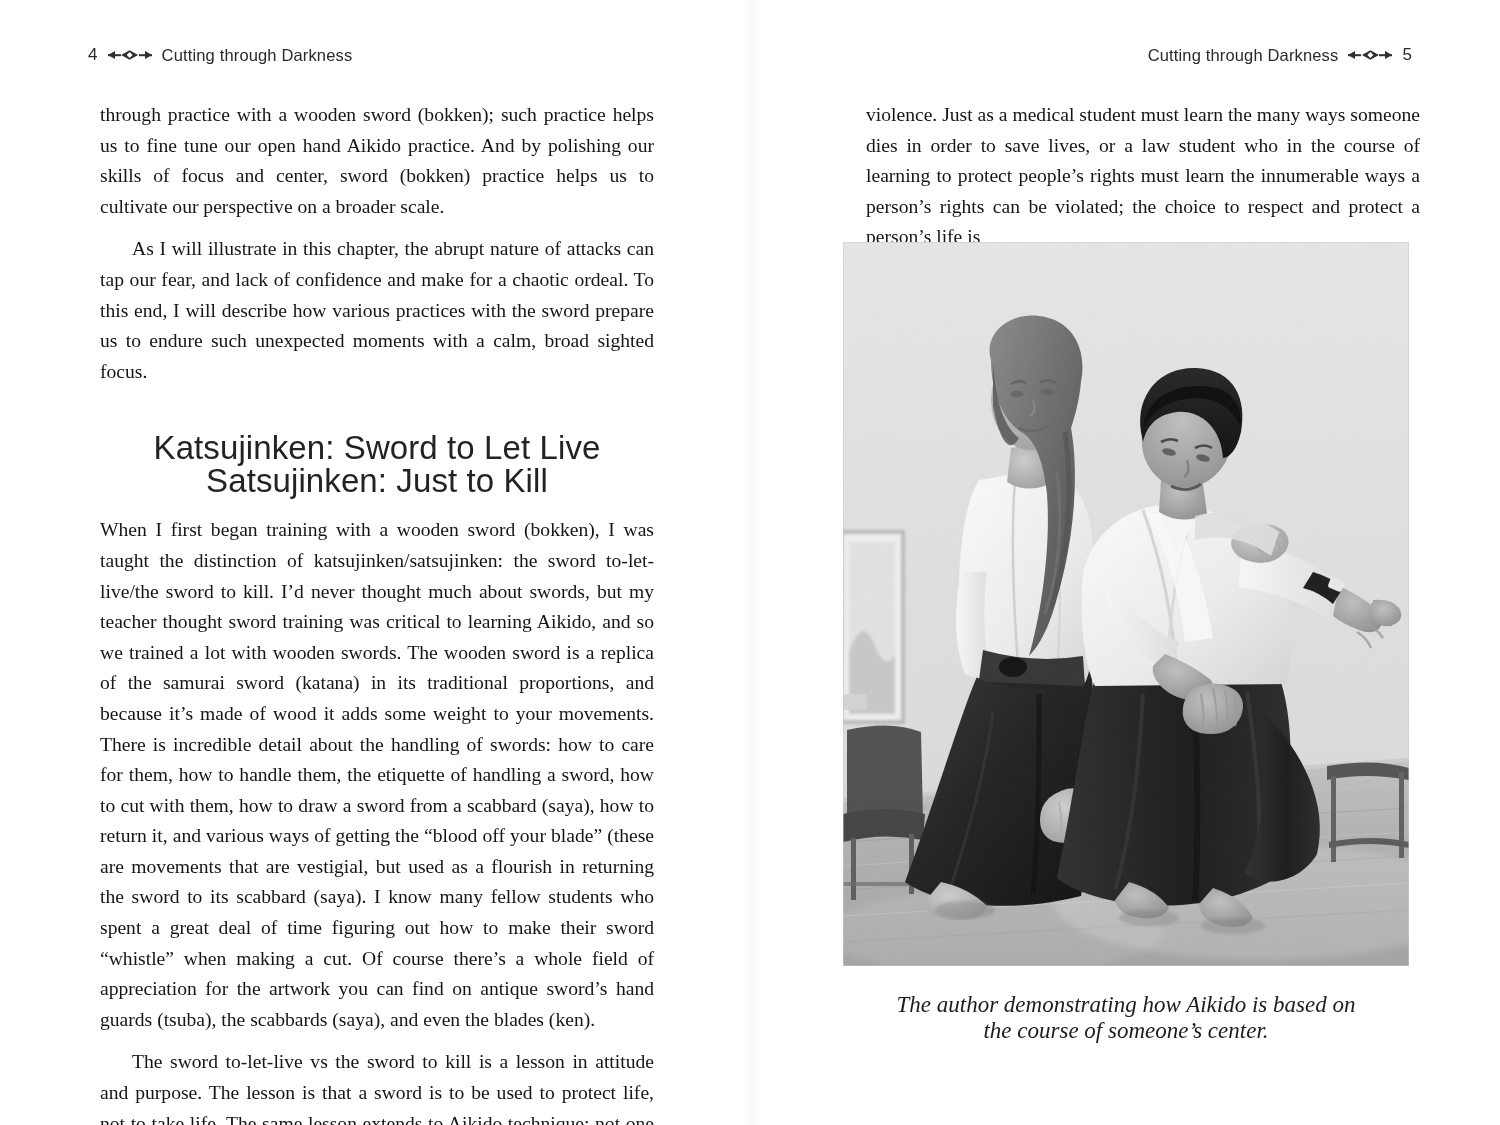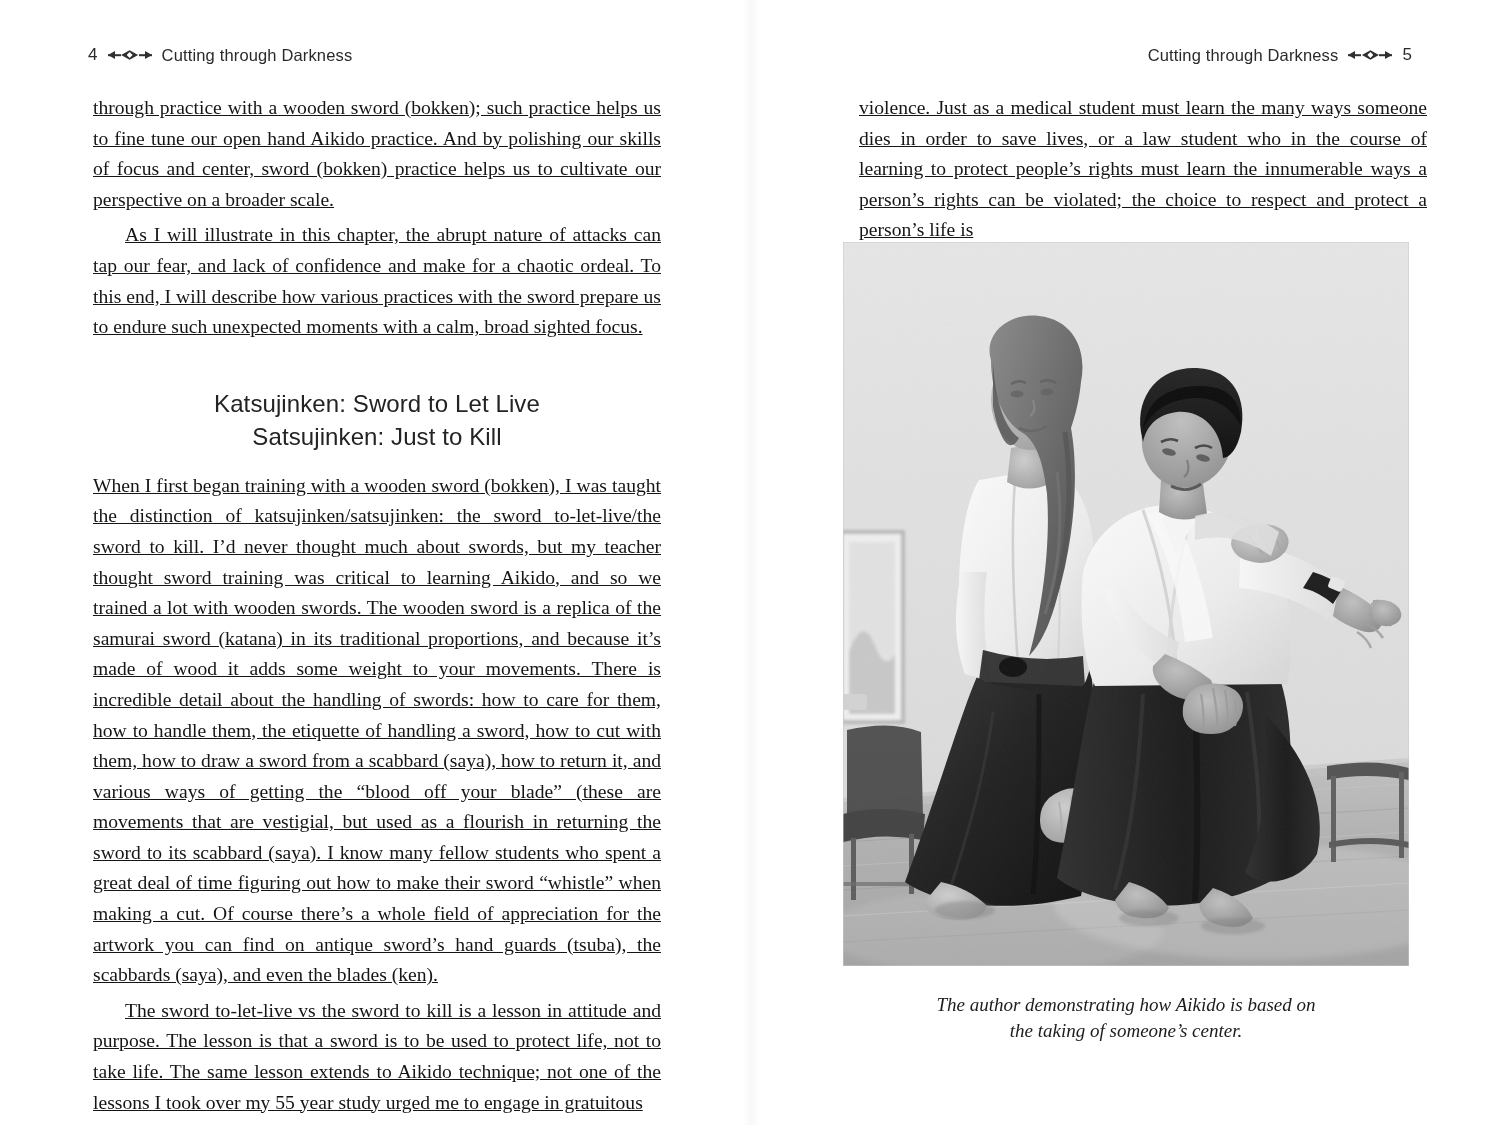--- a/index.html
+++ b/index.html
@@ -118,31 +118,30 @@
     text-align: justify;
     text-justify: inter-word;
     hyphens: none;
     color: #151515;
   }
   .page-left .column { left: 88px; }
   .page-right .column { left: 838px; }
   .page-right .column { left: 104px; }
 
   p.body {
-    margin: 5px;
+    margin: 12px;
     text-align: justify;
-    text-decoration: underline;
   }
   p.body.indent { text-indent: 32px; }
   p.body.last-line-left { text-align-last: left; }
 
   
   .section-heading {
     font-family: "Liberation Sans", sans-serif;
-    font-size: 24px;
+    font-size: 33px;
     line-height: 33px;
     font-weight: 400;
     text-align: center;
     color: #232323;
     margin: 44px 0 18px 0;
     letter-spacing: 0.1px;
   }
   .section-heading .line { display: block; }
 
   
@@ -160,21 +159,21 @@
     background: #d8d8d8;
     filter: grayscale(100%);
   }
   
   .photo svg { display: block; width: 100%; height: 100%; }
 
   .caption {
     margin-top: 26px;
     font-family: "Liberation Serif", serif;
     font-style: italic;
-    font-size: 19px;
+    font-size: 23px;
     line-height: 26px;
     text-align: center;
     color: #1d1d1d;
   }
   .caption .line { display: block; }
 </style>
 </head>
 <body>
 
 <div class="spread">
@@ -485,17 +484,17 @@
           <path d="M352 274 C 380 266, 412 272, 436 290 L 428 314 C 404 296, 376 292, 352 298 Z" fill="#dfdfdf" opacity="0.9"></path>
 
           <rect x="0" y="0" width="566" height="724" fill="url(#wall)" opacity="0"></rect>
           <rect x="0" y="0" width="566" height="724" filter="url(#grain)" opacity="0.5"></rect>
           <rect x="0" y="0" width="566" height="724" fill="none" stroke="#c9c9c9" stroke-width="1"></rect>
         </svg>
       </div>
 
       <div class="caption">
         <span class="line">The author demonstrating how Aikido is based on</span>
-        <span class="line">the taking of someone’s center.</span>
+        <span class="line">the course of someone’s center.</span>
       </div>
     </div>
   </div>
 </div>
 
 </body></html>

